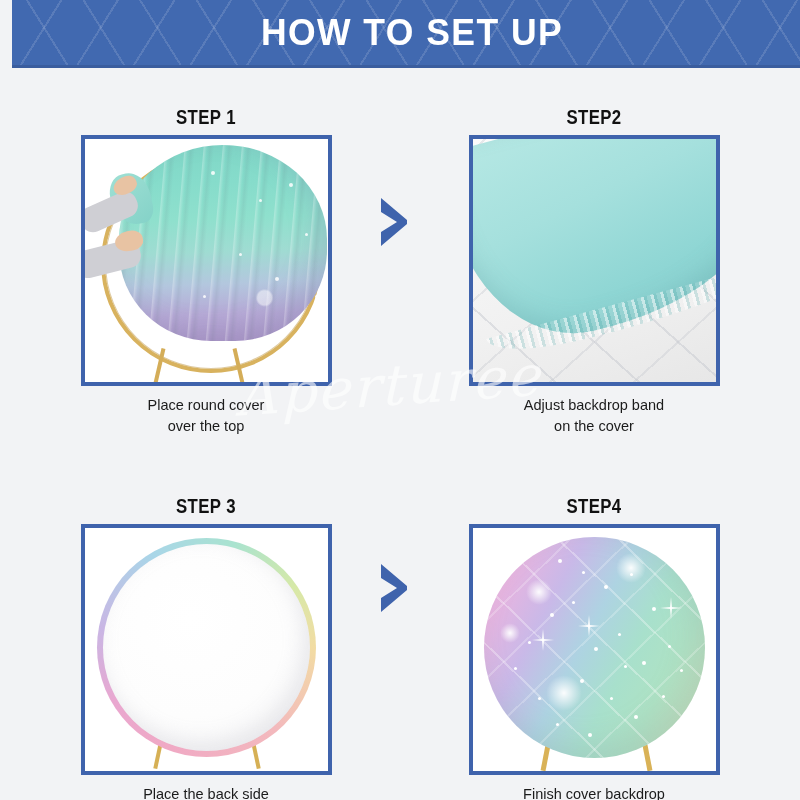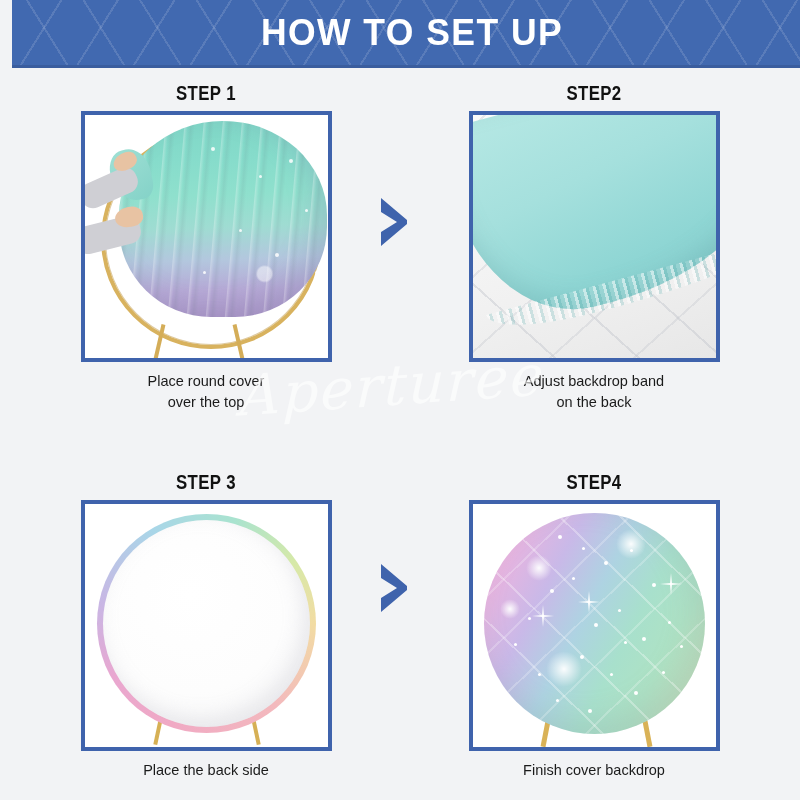--- a/index.html
+++ b/index.html
@@ -70,20 +70,21 @@
     color: rgba(255,255,255,0.62);
     transform: rotate(-4deg) skewX(-6deg);
     white-space: nowrap;
     letter-spacing: 2px;
   }
 
   
   .step {
     position: absolute;
     width: 340px;
+    margin-top: 24px;
   }
   .step-col-left  { left: 36px; }
   .step-col-right { left: 424px; }
   .step-row-top    { top: 80px; }
   .step-row-bottom { top: 469px; }
 
   .step-label {
     text-align: center;
     font-size: 21px;
     font-weight: bold;
@@ -396,21 +397,21 @@
       <div class="s2-white"></div>
       <div class="s2-quilt"></div>
       <div class="s2-top-blur"></div>
       <div class="s2-mint">
         <div class="s2-ruffle"></div>
       </div>
     </div>
   </div>
   <div class="caption">
     <div>Adjust backdrop band</div>
-    <div>on the back</div>
+    <div>on the cover</div>
   </div>
 </div>
 
 <div class="step step-col-left step-row-bottom">
   <div class="step-label">STEP 3</div>
   <div class="panel">
     <div class="photo">
       <div class="s3-bg"></div>
       <div class="s3-leg l"></div>
       <div class="s3-leg r"></div>

